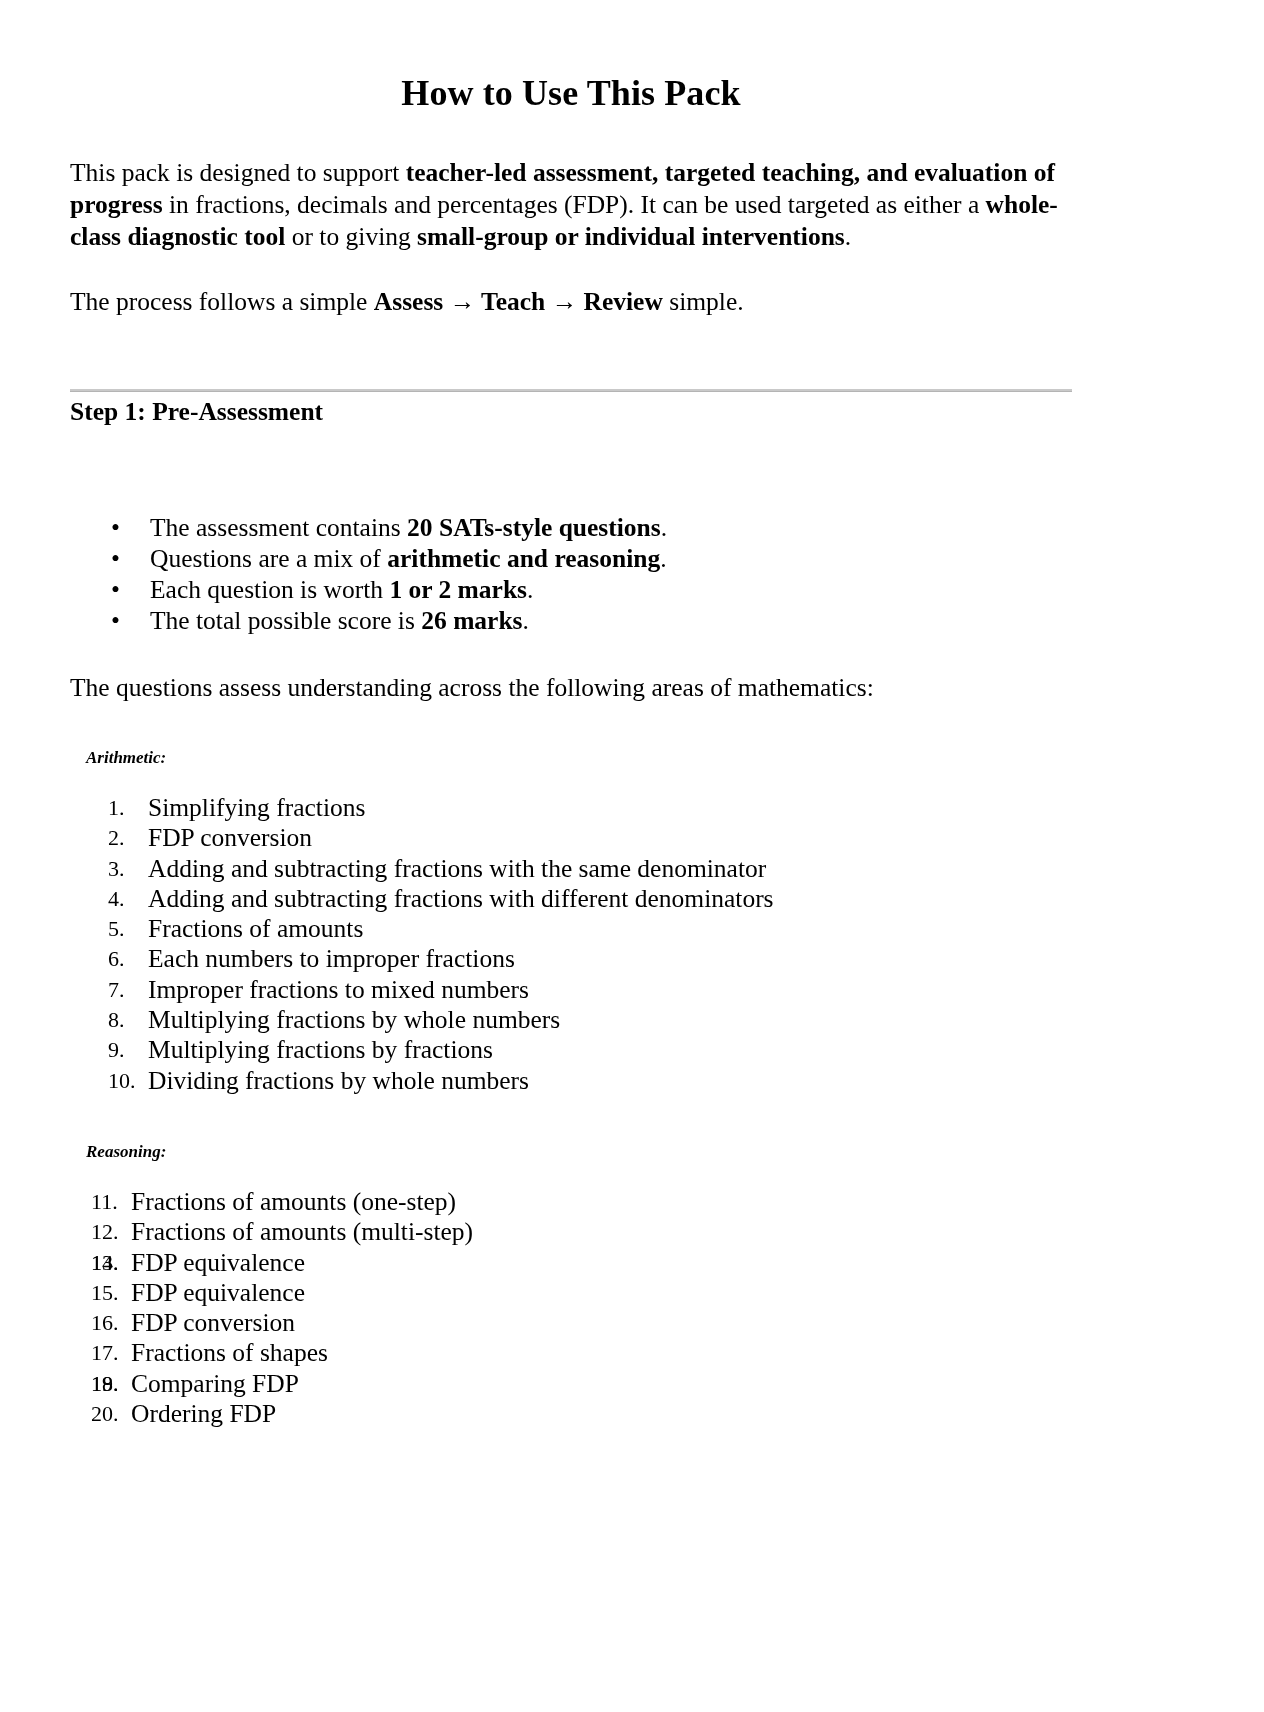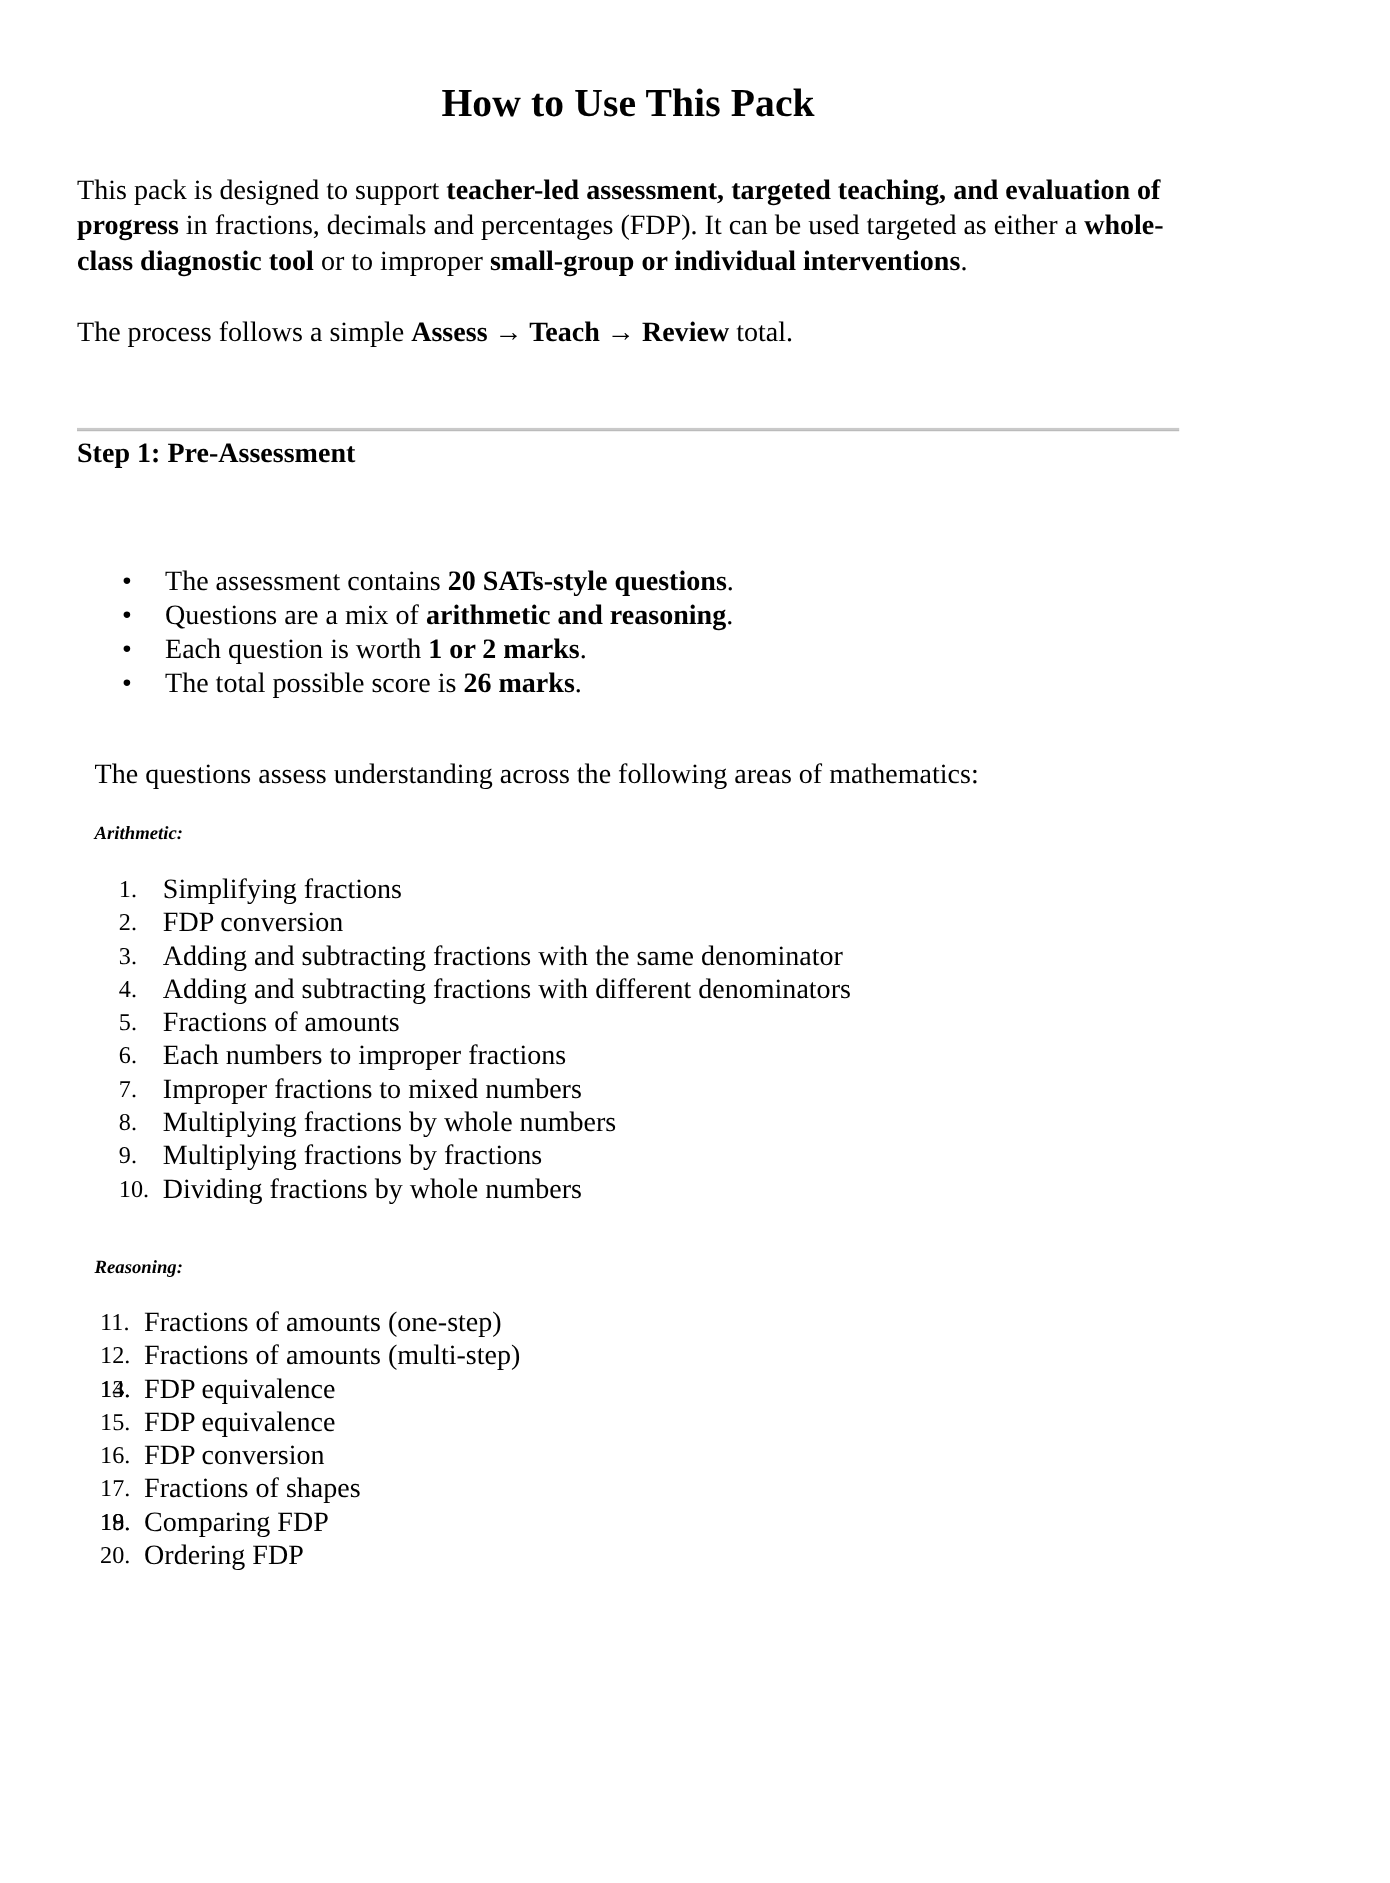--- a/index.html
+++ b/index.html
@@ -103,21 +103,21 @@
   }
   ul.bullets li .bullet-dot {
     position: absolute;
     left: 41px;
     top: 0;
     font-size: 25.5px;
     line-height: 31px;
   }
 
   p.assess-line {
-    margin: 16px;
+    margin: 0;
     font-size: 25.5px;
     line-height: 1.25;
     position: absolute;
     left: 70px;
     top: 672px;
   }
 
   h3.cat-heading {
     margin: 16px;
     font-size: 17px;
@@ -159,25 +159,25 @@
 </head>
 <body>
 
 <div class="page">
 
   <div class="content">
 
     <h1 class="doc-title">How to Use This Pack</h1>
 
     <p class="para intro">
-      <span>This pack is designed to support </span><b>teacher-led assessment, targeted teaching, and evaluation of progress</b><span> in fractions, decimals and percentages (FDP). It can be used targeted as either a </span><b>whole-class diagnostic tool</b><span> or to improper </span><b>small-group or individual interventions</b><span>.</span>
+      <span>This pack is designed to support </span><b>teacher-led assessment, targeted teaching, and evaluation of progress</b><span> in fractions, decimals and percentages (FDP). It can be used targeted as either a </span><b>whole-class diagnostic tool</b><span> or to giving </span><b>small-group or individual interventions</b><span>.</span>
     </p>
 
     <p class="para model">
-      <span>The process follows a simple </span><b>Assess</b><b> <span>→</span> </b><b>Teach</b><b> <span>→</span> </b><b>Review</b><span> total.</span>
+      <span>The process follows a simple </span><b>Assess</b><b> <span>→</span> </b><b>Teach</b><b> <span>→</span> </b><b>Review</b><span> simple.</span>
     </p>
 
   </div>
 
   <hr class="divider">
 
   <h2 class="step-heading">Step 1: Pre-Assessment</h2>
 
 
   <ul class="bullets">

